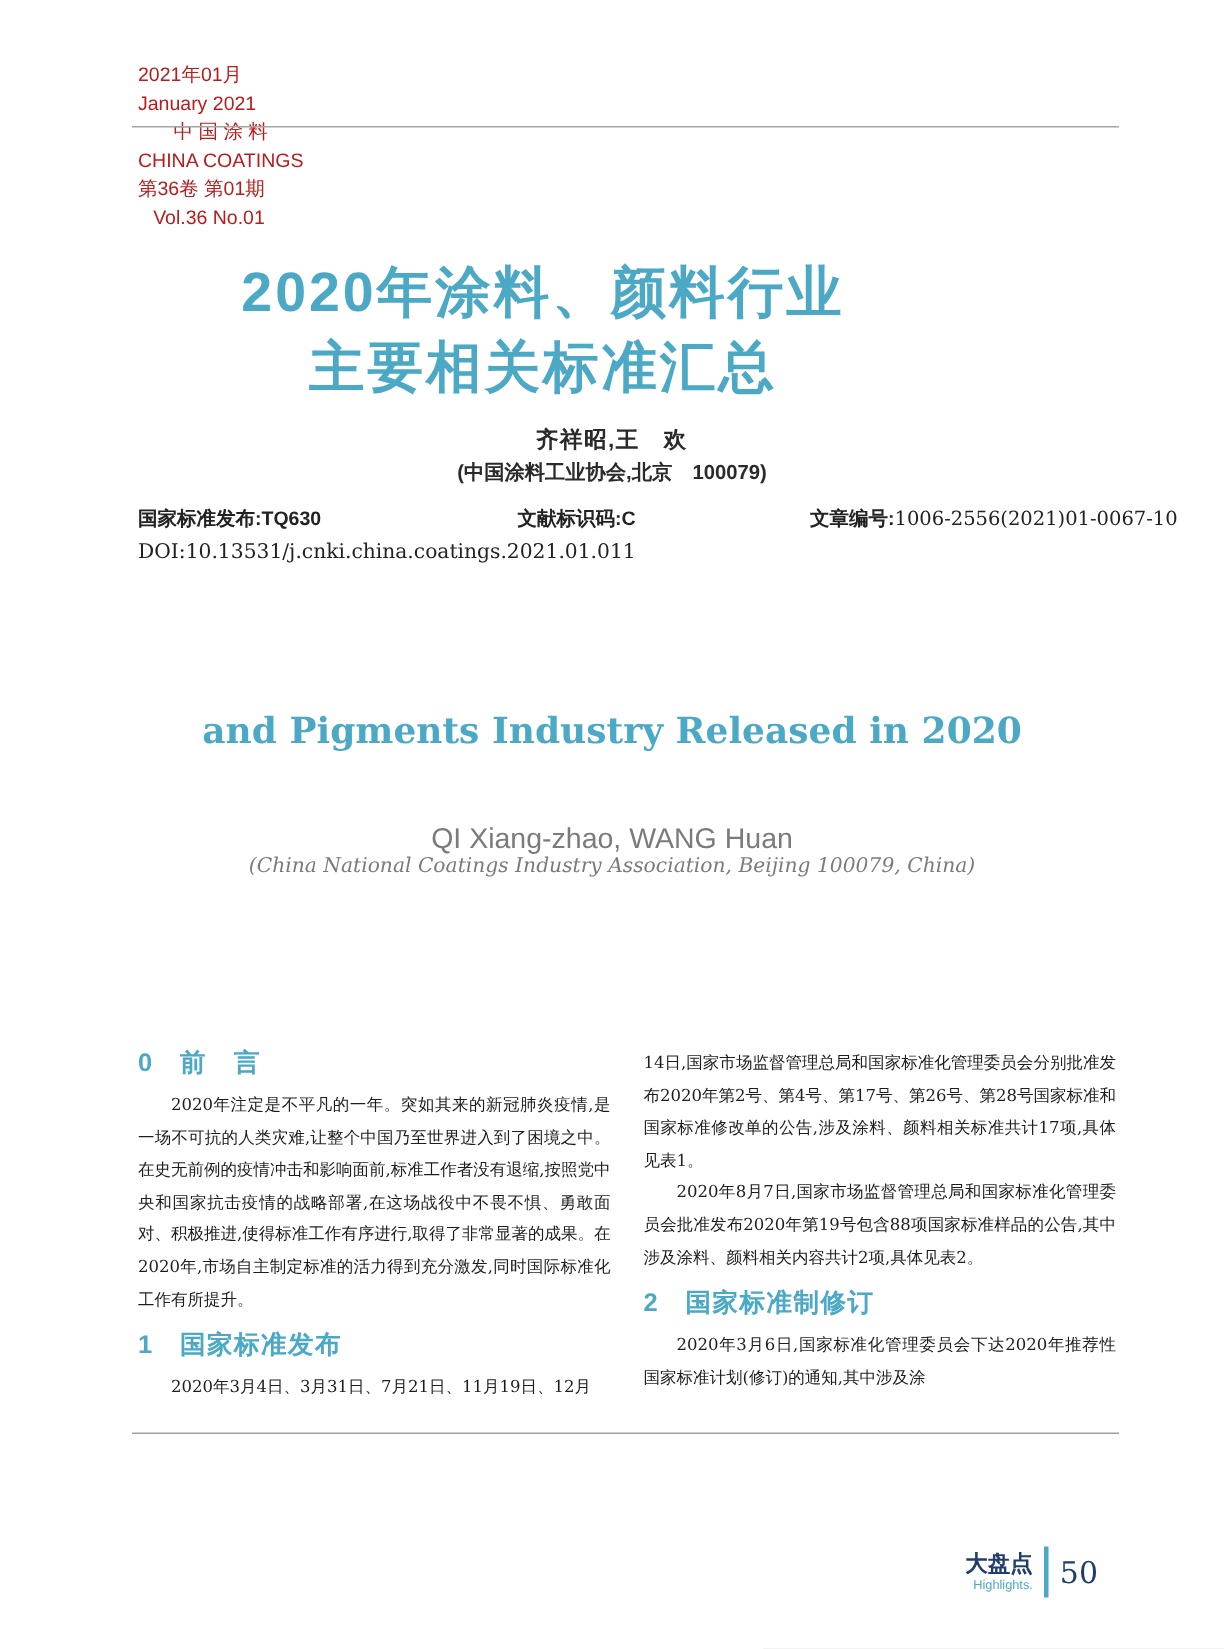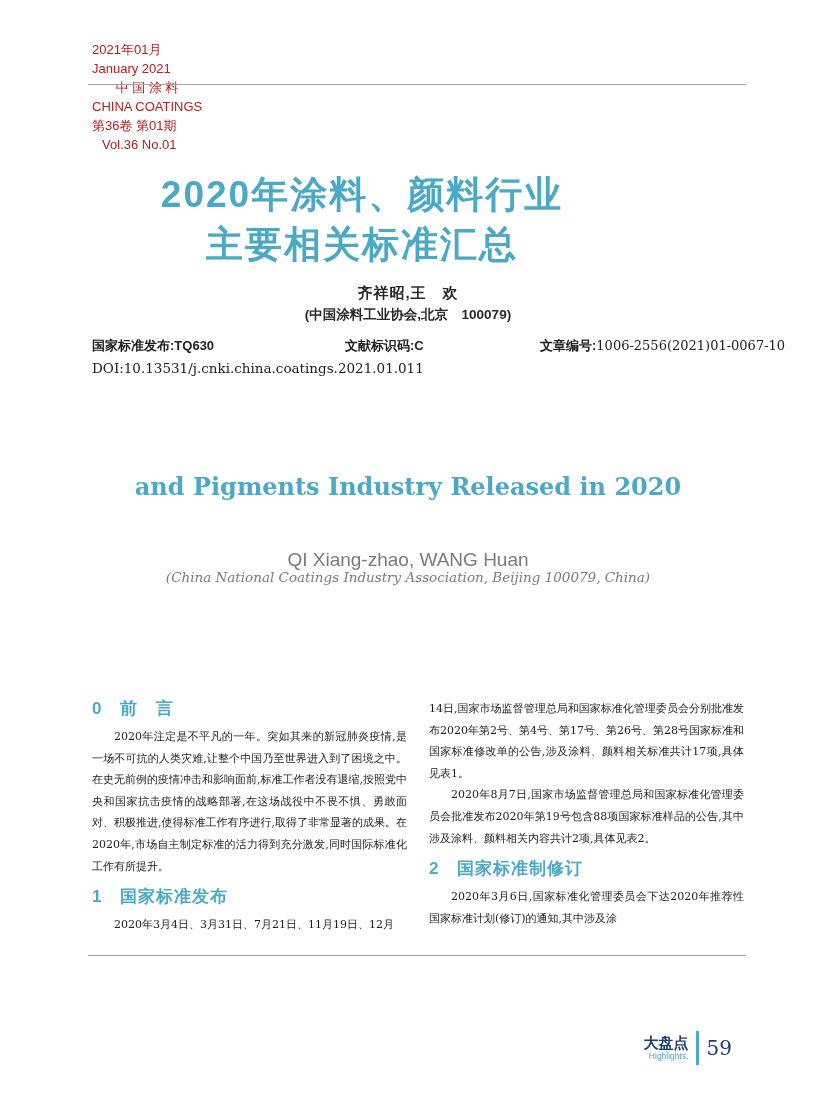--- a/index.html
+++ b/index.html
@@ -211,16 +211,16 @@
   <div class="foot-rule"></div>
   <div class="footnotes">
   </div>
 
   <div class="badge">
     <div class="badge-text">
       <div class="badge-zh">大盘点</div>
       <div class="badge-en">Highlights.</div>
     </div>
     <div class="badge-bar"></div>
-    <div class="badge-num">59</div>
+    <div class="badge-num">50</div>
   </div>
 
 </div>
 
 </body></html>

